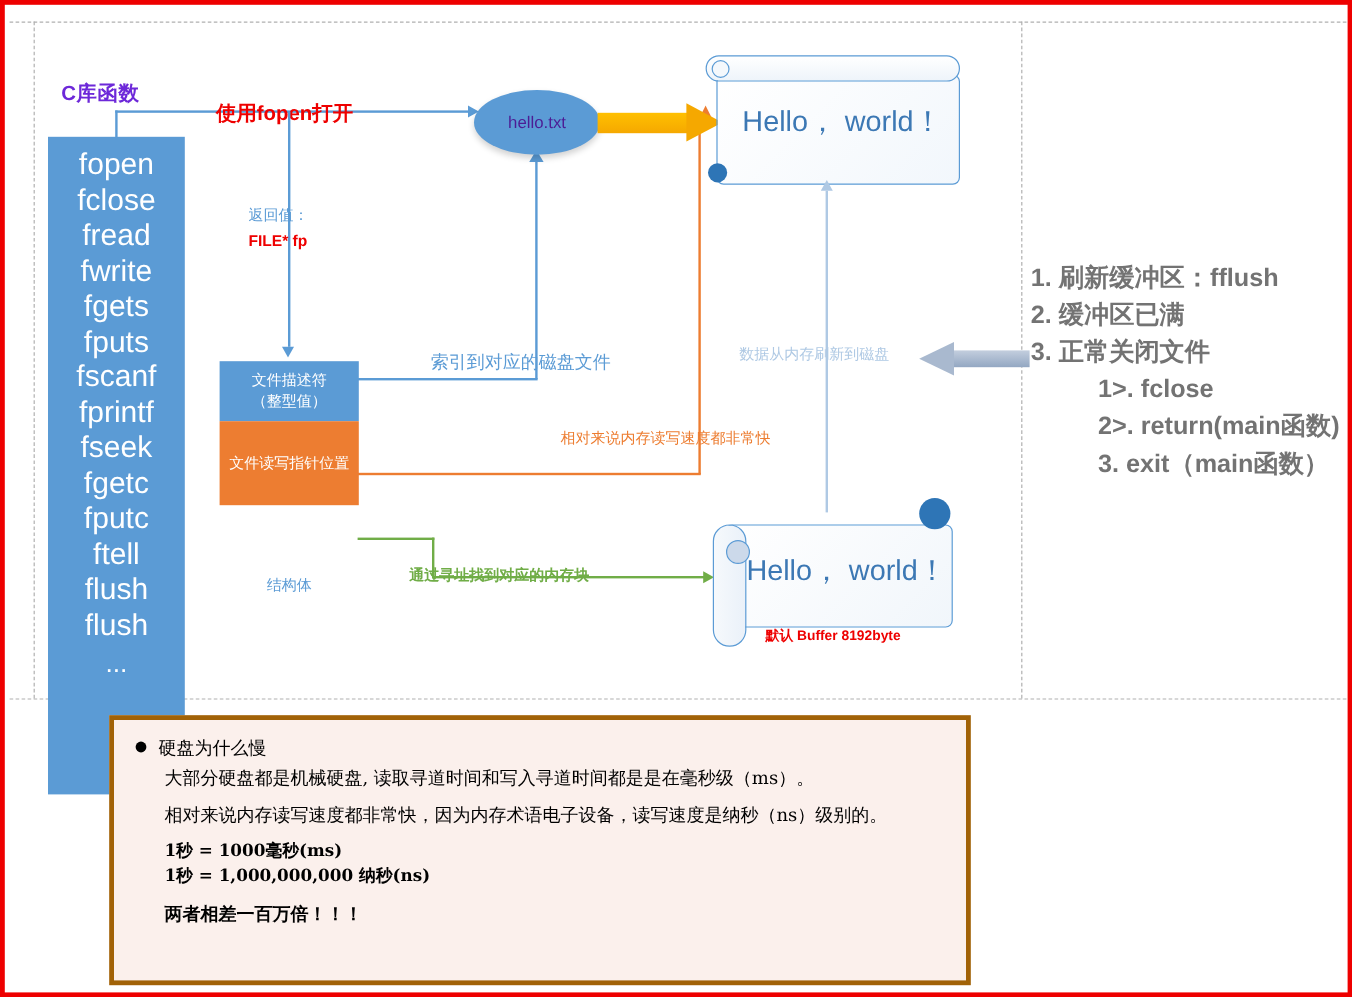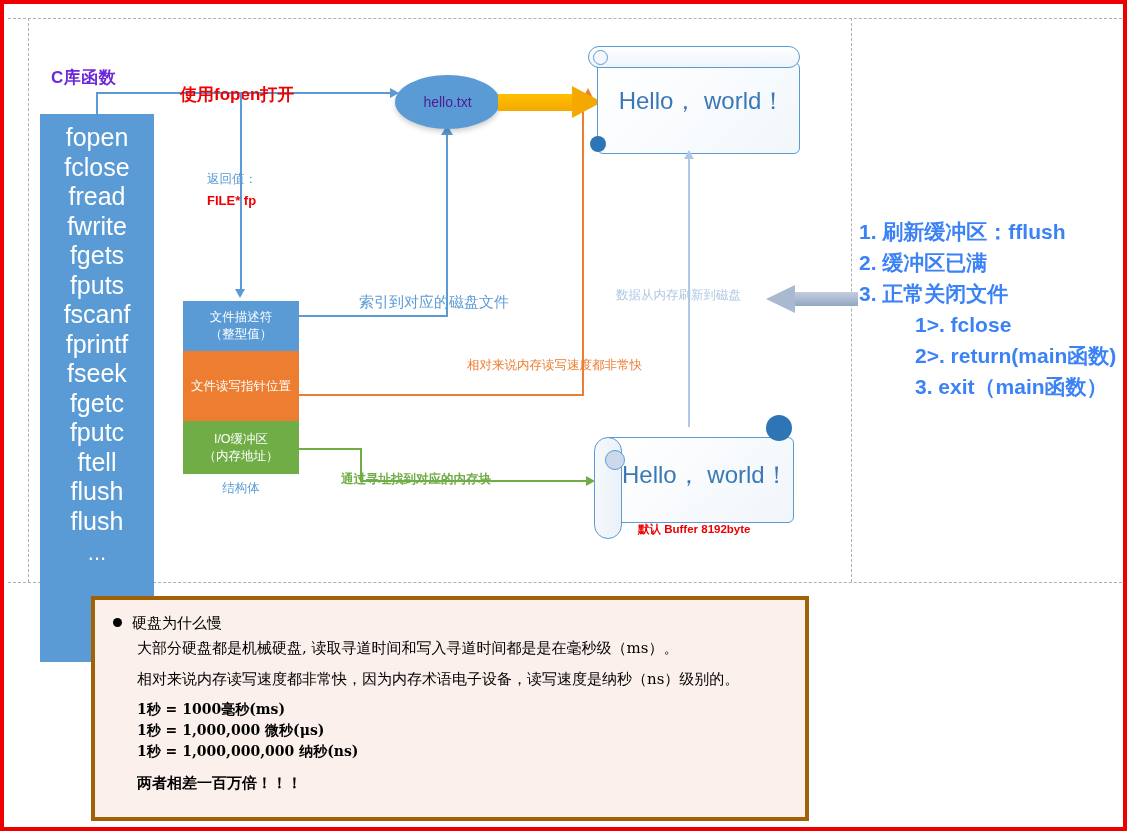--- a/index.html
+++ b/index.html
@@ -277,21 +277,21 @@
   #lbl-ret1    { left: 203px; top: 167px; color: #5B9BD5; font-size: 12.5px; }
   #lbl-ret2    { left: 203px; top: 189px; color: #ee0000; font-size: 13px; font-weight: bold; }
   #lbl-index   { left: 355px; top: 289px; color: #5B9BD5; font-size: 15px; }
   #lbl-rw      { left: 463px; top: 353px; color: #ED7D31; font-size: 12.5px; }
   #lbl-addr    { left: 337px; top: 467px; color: #70AD47; font-size: 12.5px; font-weight: bold; }
   #lbl-flush   { left: 612px; top: 283px; color: #AFC9E4; font-size: 12.5px; }
 
   
   #red-list {
     left: 855px; top: 212px;
-    color: #3b82f6;
+    color: #737373;
     font-size: 21px;
     line-height: 31px;
     font-weight: bold;
     white-space: nowrap;
   }
   #red-list .ind1 { padding-left: 56px; }
 
   
   #note-box {
     left: 87px; top: 592px;
@@ -375,23 +375,20 @@
   <div class="abs arrow arrow-down-blue" style="left:231px; top:285px;"></div>
   <div class="abs lbl" id="lbl-ret1">返回值：</div>
   <div class="abs lbl" id="lbl-ret2">FILE* fp</div>
 
   <div class="abs struct-box" id="box-fd">
     <span>文件描述符<br>（整型值）</span>
   </div>
   <div class="abs struct-box" id="box-ptr">
     <span>文件读写指针位置</span>
   </div>
-  <div class="abs struct-box" id="box-iobuf">
-    <span>I/O缓冲区<br>（内存地址）</span>
-  </div>
   <div class="abs lbl" id="struct-label">结构体</div>
 
   <div class="abs ln-h blue-h" style="left:294px; top:311px; width:150px;"></div>
   <div class="abs ln-v blue-v" style="left:442px; top:131px; height:181px;"></div>
   <div class="abs arrow arrow-up-blue" style="left:437px; top:121px;"></div>
   <div class="abs lbl" id="lbl-index">索引到对应的磁盘文件</div>
 
   <div class="abs ln-h orange-h" style="left:294px; top:390px; width:286px;"></div>
   <div class="abs ln-v orange-v" style="left:578px; top:96px;  height:295px;"></div>
   <div class="abs arrow" style="left:578px; top:84px; border-left:6px solid transparent; border-right:6px solid transparent; border-bottom:12px solid #ED7D31;"></div>
@@ -449,18 +446,17 @@
     <div class="ind1">3. exit（main函数）</div>
   </div>
 
   <div class="abs" id="note-box">
     <div class="hd">
       <span class="bullet"></span><span>硬盘为什么慢</span>
     </div>
     <div class="p">大部分硬盘都是机械硬盘, 读取寻道时间和写入寻道时间都是是在毫秒级（ms）。</div>
     <div class="p">相对来说内存读写速度都非常快，因为内存术语电子设备，读写速度是纳秒（ns）级别的。</div>
     <div class="eq">1秒 = 1000毫秒(ms)</div>
-    <div class="eq">1秒 = 1,000,000 微秒(μs)</div>
     <div class="eq">1秒 = 1,000,000,000 纳秒(ns)</div>
     <div class="concl">两者相差一百万倍！！！</div>
   </div>
 
 </div>
 
 </body></html>

